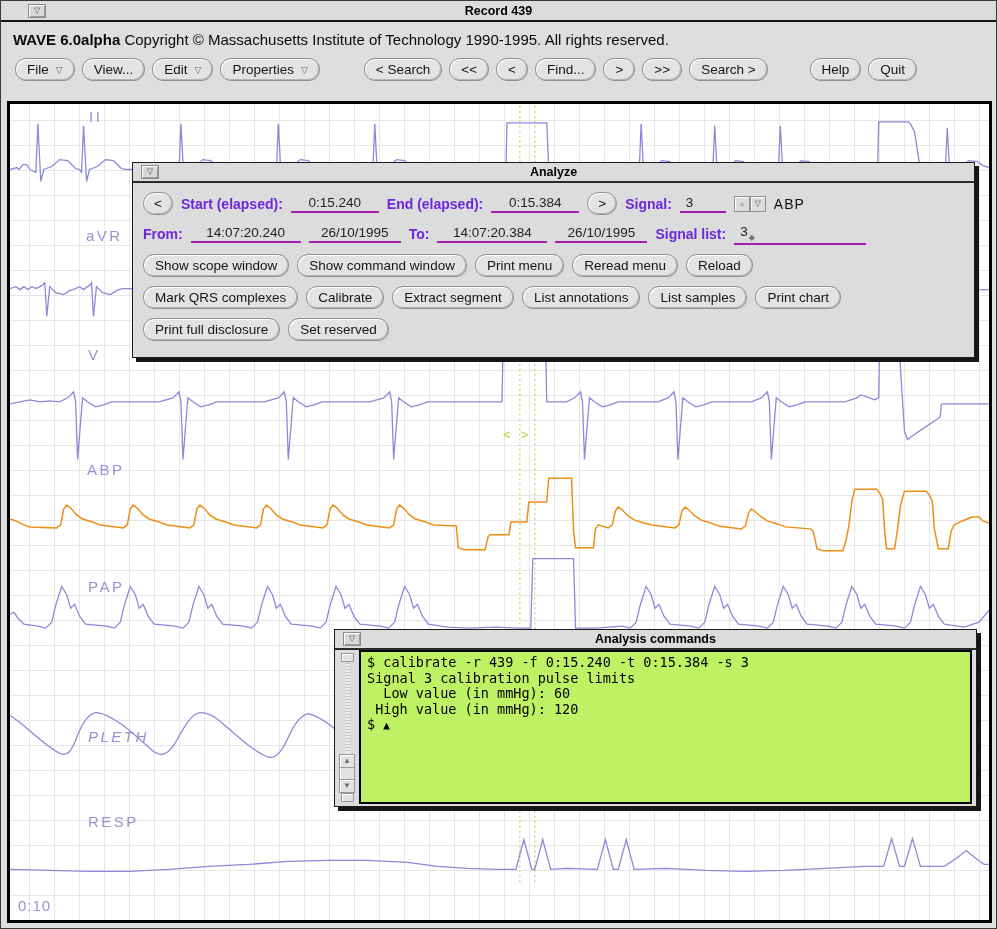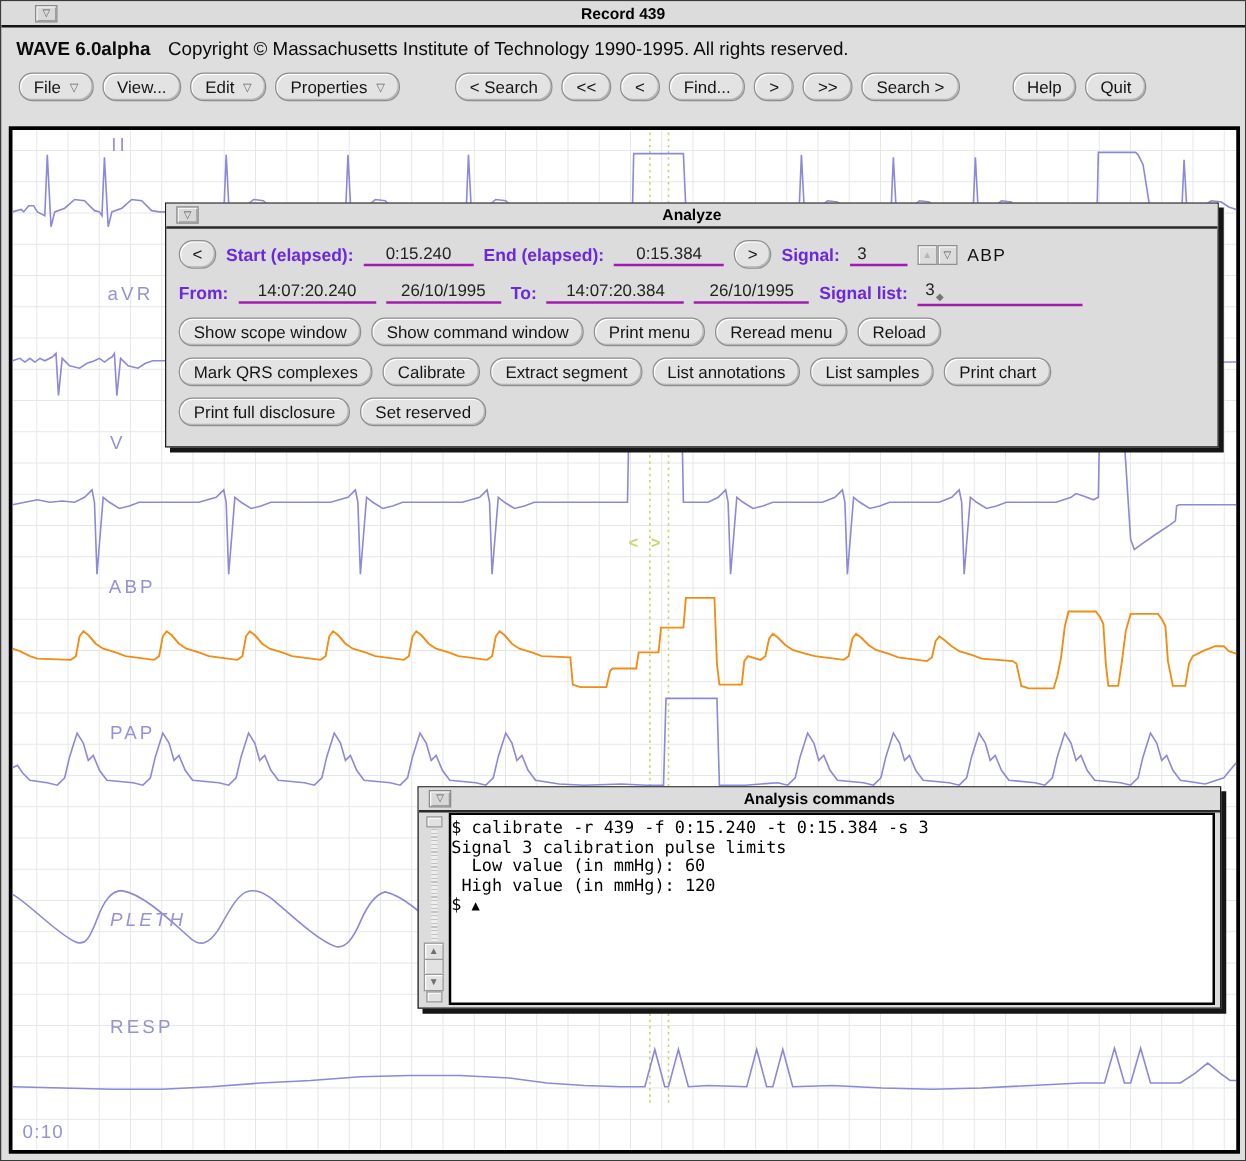--- a/index.html
+++ b/index.html
@@ -10,21 +10,21 @@
   .titlebar{height:21px;background:#dcdcdc;border-bottom:2px solid #141414;
             display:flex;align-items:center;justify-content:center;
             font-size:12.5px;font-weight:bold;color:#000;position:relative;}
   .win-btn{width:18px;height:14px;background:#d8d8d8;border:1px solid #8a8a8a;
            box-shadow:inset 1px 1px 0 #fbfbfb,inset -1px -1px 0 #9c9c9c;
            font-size:8px;color:#555;display:flex;align-items:center;justify-content:center;
            padding:0;line-height:1;}
   .titlebar .win-btn{position:absolute;left:27px;top:3px;}
   
   .brandline{padding:9px 10px 2px 12px;font-size:15px;color:#0a0a0a;white-space:nowrap;}
-  .brand{font-weight:bold;margin-right:10px;}
+  .brand{font-weight:bold;}
   .menubar{display:flex;align-items:center;gap:7px;padding:8px 8px 0 14px;}
   .olbtn{background:#e3e3e3;border:1px solid #8f8f8f;border-radius:11px;height:23px;
          padding:0 11px;font-size:13.5px;color:#151515;display:inline-flex;align-items:center;
          gap:7px;box-shadow:inset 1px 1px 0 #ffffff,inset -1px -1px 0 #b4b4b4;
          font-family:inherit;white-space:nowrap;cursor:default;}
   .olbtn .glyph{font-size:9px;color:#666;}
   .spacer1{width:30px;}.spacer2{width:28px;}
   
   .wavearea{position:absolute;left:6px;top:100px;width:985px;height:822px;background:#fff;
             border:3px solid #000;
@@ -67,22 +67,22 @@
              padding:3px 0 2px;}
   .sb-anchor{width:13px;height:9px;background:#e2e2e2;border:1px solid #979797;
              box-shadow:inset 1px 1px 0 #fff;}
   .sb-cable{width:5px;flex:1;margin:1px 0;
             background:repeating-linear-gradient(180deg,#c2c2c2 0 1px,#ededed 1px 3px);}
   .sb-btn{width:16px;height:14px;border:1px solid #979797;background:#e2e2e2;
           display:flex;align-items:center;justify-content:center;font-size:8px;
           color:#6f6f6f;box-shadow:inset 1px 1px 0 #fff;line-height:1;}
   .sb-mid{width:16px;height:11px;border:1px solid #979797;border-top:none;border-bottom:none;
           background:#e2e2e2;box-shadow:inset 1px 0 0 #fff;}
-  .termscreen{flex:1;background:#ffffff;border:2px solid #000;margin:0 4px 0 0;
-              padding:3px 0;font-family:"DejaVu Sans Mono",monospace;
+  .termscreen{flex:1;background:#bef264;border:2px solid #000;margin:0 4px 0 0;
+              padding:3px 6px;font-family:"DejaVu Sans Mono",monospace;
               font-size:13.5px;line-height:15.5px;color:#000;overflow:hidden;}
   .tline{white-space:pre;}
   .cursor{font-size:11px;}
 </style>
 </head>
 <body>
 
 <div class="window">
 
   <div class="titlebar">

